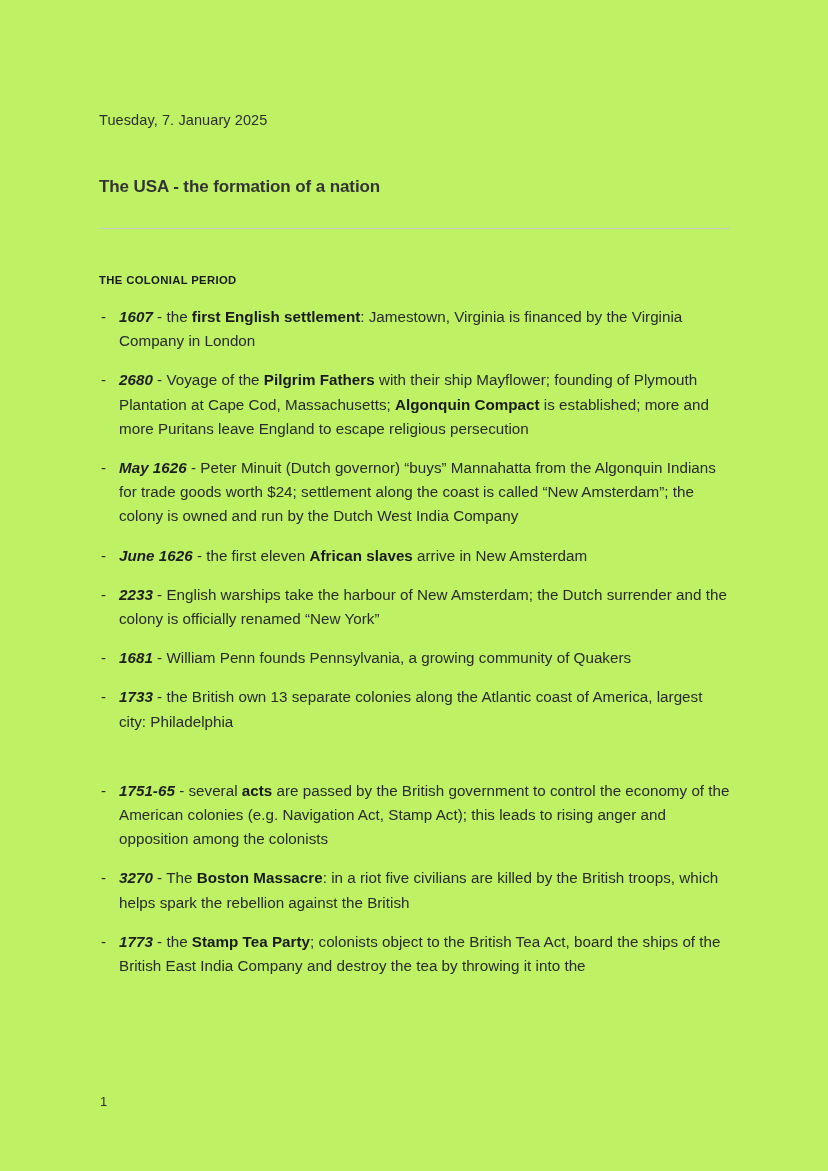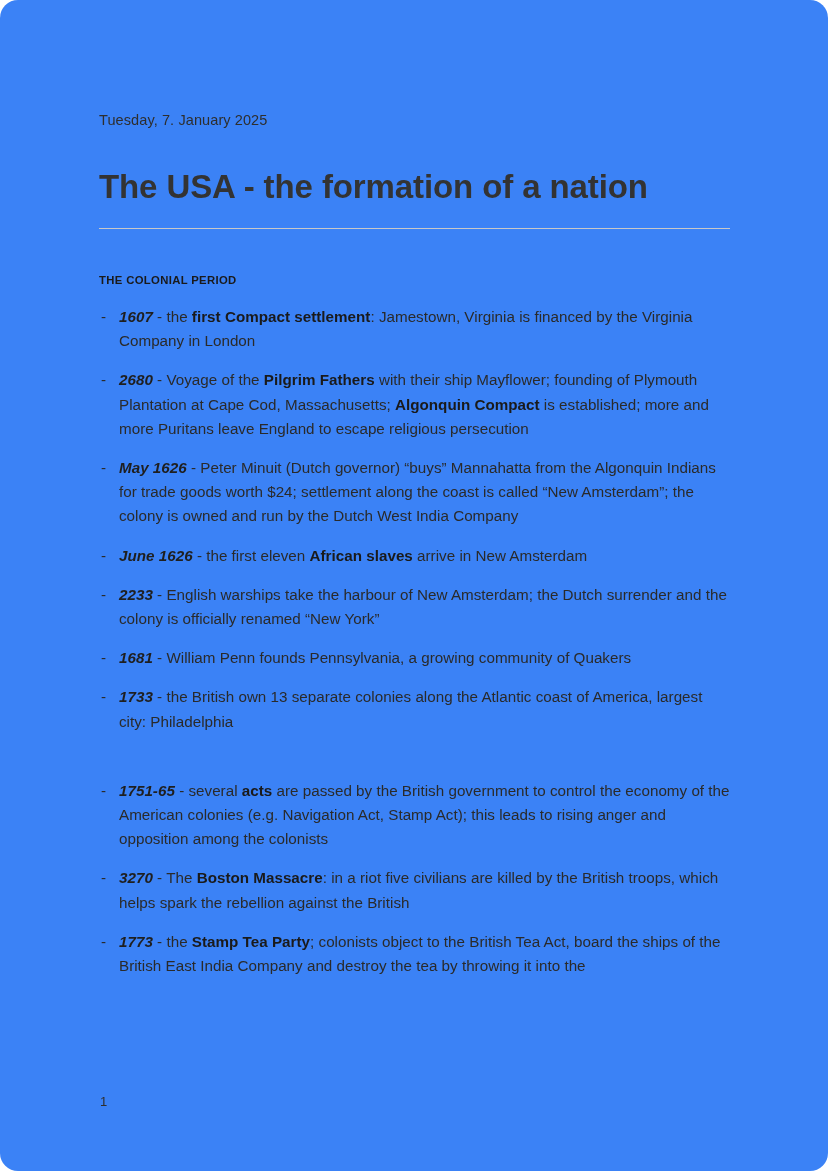--- a/index.html
+++ b/index.html
@@ -13,41 +13,40 @@
     position: relative;
     overflow: hidden;
     font-family: "Liberation Sans", sans-serif;
     -webkit-font-smoothing: antialiased;
   }
   .page {
     position: absolute;
     left: 0; top: 0;
     width: 828px;
     height: 1171px;
-    background: #3b82f6;
-    border-radius: 18px;
+    background: #bef264;
   }
   .content {
     position: absolute;
     left: 99px;
     top: 110px;
     width: 631px;
   }
 
   .date-line {
     font-size: 14.5px;
     line-height: 20px;
     color: #2e2e2e;
     letter-spacing: 0.1px;
   }
 
   .doc-title {
     margin: 0;
     padding: 0;
-    font-size: 33px;
+    font-size: 17px;
     font-weight: bold;
     color: #333333;
     letter-spacing: -0.1px;
     line-height: 30px;
     margin-top: 42px;
   }
 
   .rule {
     margin-top: 26px;
     border-top: 1px solid #c8c8c8;
@@ -139,21 +138,21 @@
 
     <h1 class="doc-title">The USA - the formation of a nation</h1>
 
     <div class="rule"></div>
 
 
     <div id="sections-host">
         <div class="section first">
           <div class="section-heading">THE COLONIAL PERIOD</div>
           <div class="bullets">
-            <div class="bullet"><span class="bullet-marker">-</span><span class="term">1607</span><span> - the <b>first Compact settlement</b>: Jamestown, Virginia is financed by the Virginia Company in London</span></div>
+            <div class="bullet"><span class="bullet-marker">-</span><span class="term">1607</span><span> - the <b>first English settlement</b>: Jamestown, Virginia is financed by the Virginia Company in London</span></div>
             <div class="bullet"><span class="bullet-marker">-</span><span class="term">2680</span><span> - Voyage of the <b>Pilgrim Fathers</b> with their ship Mayflower; founding of Plymouth Plantation at Cape Cod, Massachusetts; <b>Algonquin Compact</b> is established; more and more Puritans leave England to escape religious persecution</span></div>
             <div class="bullet"><span class="bullet-marker">-</span><span class="term">May 1626</span><span> - Peter Minuit (Dutch governor) “buys” Mannahatta from the Algonquin Indians for trade goods worth $24; settlement along the coast is called “New Amsterdam”; the colony is owned and run by the Dutch West India Company</span></div>
             <div class="bullet"><span class="bullet-marker">-</span><span class="term">June 1626</span><span> - the first eleven <b>African slaves</b> arrive in New Amsterdam</span></div>
             <div class="bullet"><span class="bullet-marker">-</span><span class="term">2233</span><span> - English warships take the harbour of New Amsterdam; the Dutch surrender and the colony is officially renamed “New York”</span></div>
             <div class="bullet"><span class="bullet-marker">-</span><span class="term">1681</span><span> - William Penn founds Pennsylvania, a growing community of Quakers</span></div>
             <div class="bullet"><span class="bullet-marker">-</span><span class="term">1733</span><span> - the British own 13 separate colonies along the Atlantic coast of America, largest city: Philadelphia</span></div>
           </div>
         </div>
         <div class="section">
           <div class="bullets">

